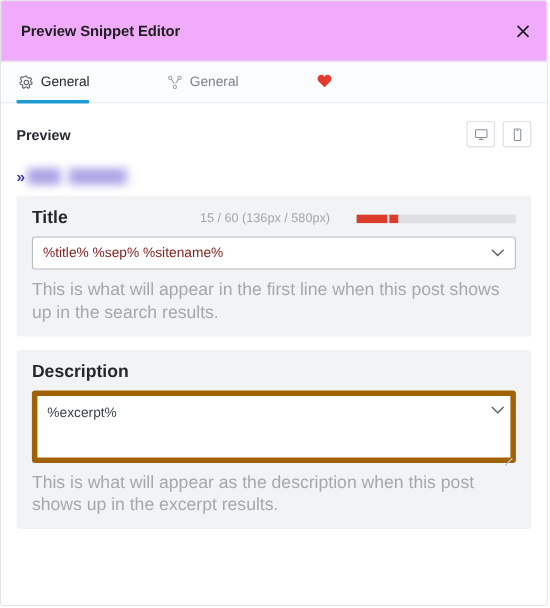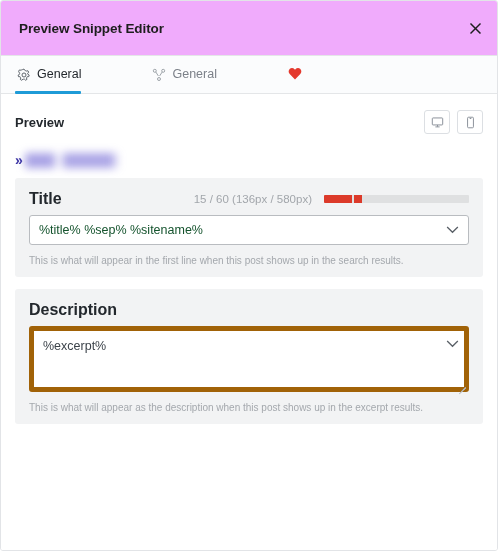--- a/index.html
+++ b/index.html
@@ -194,21 +194,21 @@
   .field-label {
     font-size: 16px;
     font-weight: bold;
     color: #23282d;
     white-space: nowrap;
   }
   .field-meta {
     margin-left: auto;
     display: flex;
     align-items: center;
-    gap: 12px;
+    gap: 24px;
   }
   .field-count {
     font-size: 11.5px;
     color: #a2a6ab;
     white-space: nowrap;
   }
   .progress-track {
     width: 145px;
     height: 8px;
     background: #dfe0e1;
@@ -226,21 +226,21 @@
   .text-input {
     width: 100%;
     height: 30px;
     box-sizing: border-box;
     border: 1px solid #b9bcc0;
     border-radius: 3px;
     background: #ffffff;
     padding: 0 28px 0 9px;
     font-family: inherit;
     font-size: 12.5px;
-    color: #14532d;
+    color: #7f1d1d;
     outline: none;
   }
   .input-wrap { position: relative; }
   .input-chevron {
     position: absolute;
     right: 10px;
     top: 50%;
     transform: translateY(-50%);
     color: #5b6168;
     pointer-events: none;
@@ -287,21 +287,21 @@
     height: 1px;
     display: block;
     transform-origin: right bottom;
   }
   .resize-grip i:nth-child(1) { bottom: 1px; width: 9px; transform: rotate(-45deg); }
   .resize-grip i:nth-child(2) { bottom: 1px; width: 6px; transform: rotate(-45deg) translateX(0); right: 0; }
   .resize-grip i:nth-child(3) { bottom: 1px; width: 3px; transform: rotate(-45deg); }
 
   .field-help {
     margin-top: 9px;
-    font-size: 10px;
+    font-size: 16px;
     color: #a4a8ad;
     line-height: 1.3;
   }
 </style>
 </head>
 <body>
 
 <div class="modal">
 
   <div class="modal-header">

